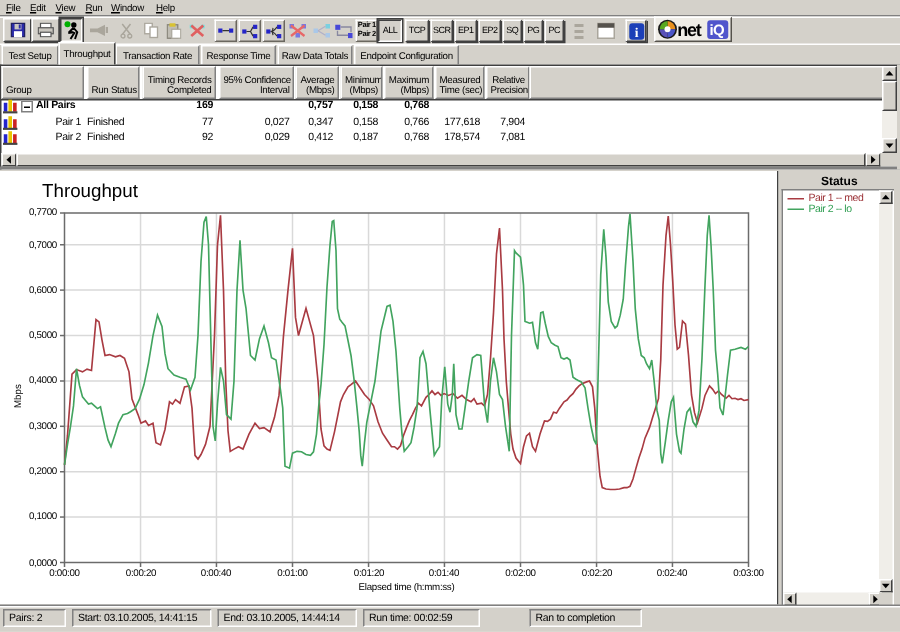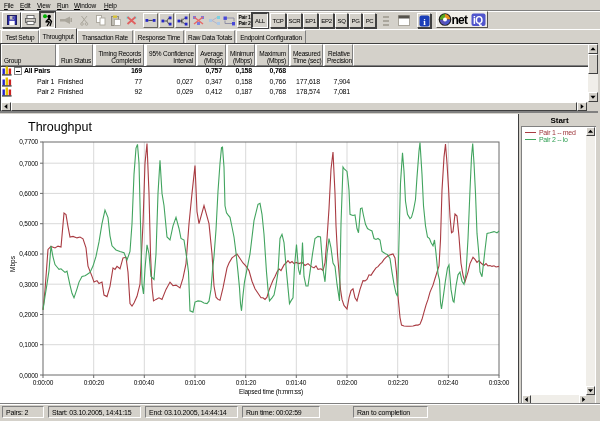--- a/index.html
+++ b/index.html
@@ -356,21 +356,21 @@
 <div style="position:absolute;left:226px;top:379px;width:40px;text-align:center;font-size:6.5px;letter-spacing:-0.2px">0:01:20</div>
 <div style="position:absolute;left:276px;top:379px;width:40px;text-align:center;font-size:6.5px;letter-spacing:-0.2px">0:01:40</div>
 <div style="position:absolute;left:327px;top:379px;width:40px;text-align:center;font-size:6.5px;letter-spacing:-0.2px">0:02:00</div>
 <div style="position:absolute;left:378px;top:379px;width:40px;text-align:center;font-size:6.5px;letter-spacing:-0.2px">0:02:20</div>
 <div style="position:absolute;left:428px;top:379px;width:40px;text-align:center;font-size:6.5px;letter-spacing:-0.2px">0:02:40</div>
 <div style="position:absolute;left:479px;top:379px;width:40px;text-align:center;font-size:6.5px;letter-spacing:-0.2px">0:03:00</div>
 <div style="position:absolute;left:9px;top:272px;font-size:6.5px;transform:rotate(-90deg);transform-origin:left top">Mbps</div>
 <div style="position:absolute;left:221px;top:388px;width:100px;text-align:center;font-size:6.5px;letter-spacing:-0.2px">Elapsed time (h:mm:ss)</div>
 
 <div style="position:absolute;left:519px;top:114px;width:81px;height:290px;background:#d4d1ca"></div>
-<div style="position:absolute;left:519px;top:116px;width:81px;text-align:center;font-size:8px;font-weight:bold">Start</div>
+<div style="position:absolute;left:519px;top:116px;width:81px;text-align:center;font-size:8px;font-weight:bold">Status</div>
 <div style="position:absolute;left:521px;top:126px;width:75px;height:278px;background:#fff;border-top:1px solid #808080;border-left:1px solid #808080;box-sizing:border-box"></div>
 <div style="position:absolute;left:525px;top:132px;width:11px;height:1px;background:#a93b42"></div>
 <div style="position:absolute;left:539px;top:129px;font-size:7px;color:#9c3338;letter-spacing:-0.3px">Pair 1 -- med</div>
 <div style="position:absolute;left:525px;top:139px;width:11px;height:1px;background:#42a45f"></div>
 <div style="position:absolute;left:539px;top:136px;font-size:7px;color:#2f9e52;letter-spacing:-0.3px">Pair 2 -- lo</div>
 
 <div style="position:absolute;left:586px;top:127px;width:9px;height:277px;background:#f0eee9"></div>
 <div style="position:absolute;left:586px;top:127px;width:9px;height:9px;background:#d4d1ca;border-top:1px solid #ffffff;border-left:1px solid #ffffff;border-right:1px solid #404040;border-bottom:1px solid #404040;box-sizing:border-box">
     <svg style="display:block" width="7" height="7">
       <polygon points="0.8999999999999999,4.8 6.1,4.8 3.5,1.8" fill="#000"></polygon>

